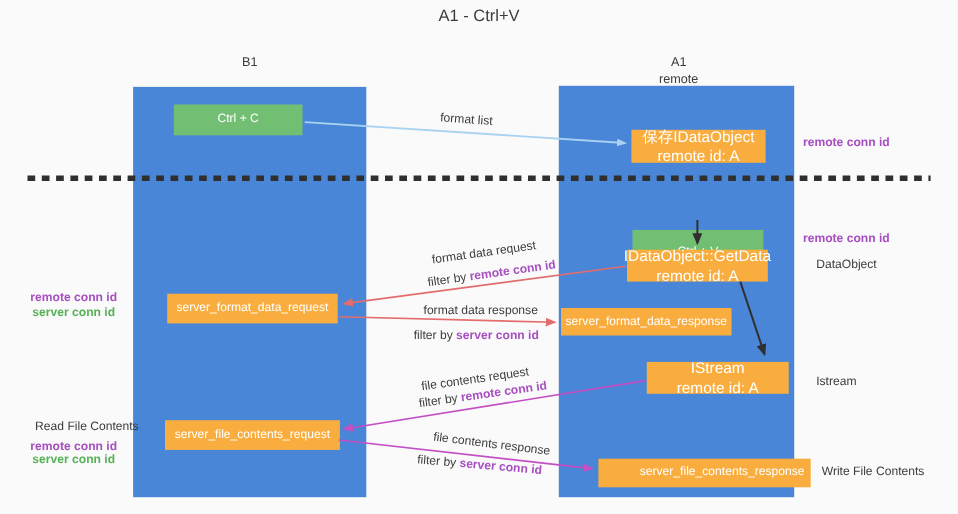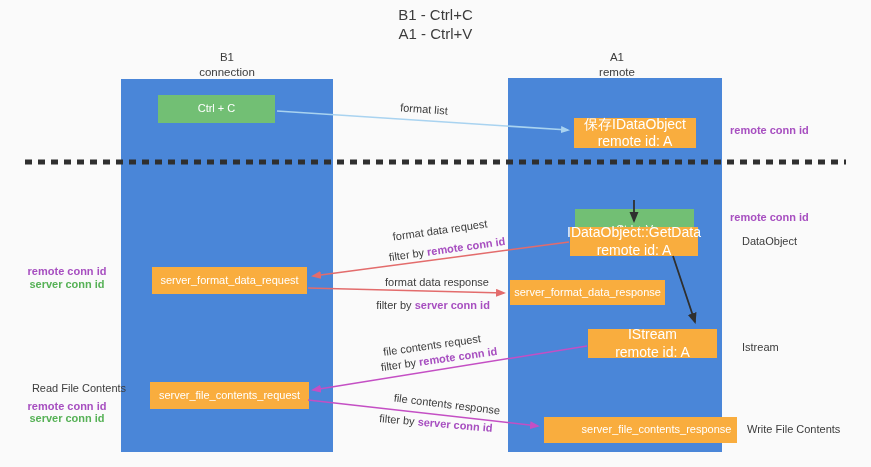--- a/index.html
+++ b/index.html
@@ -50,27 +50,25 @@
   .greentxt{ color:var(--green-text,#56b156); font-weight:bold; }
   .darktxt{ color:var(--dark-text,#3d3d3d);padding-left:12px; }
   .left-block{ text-align:center; width:104px; }
 </style>
 </head>
 <body>
 
 <div class="stage">
 
   <div class="title">
-    <div>B1 - Ctrl+C</div>
     <div>A1 - Ctrl+V</div>
   </div>
 
   <div class="colhead" style="left:167px; top:50px;">
     <div>B1</div>
-    <div>connection</div>
   </div>
   <div class="colhead" style="left:557px; top:50px;">
     <div>A1</div>
     <div>remote</div>
   </div>
 
   <div class="col" style="left:121px; top:79px; width:212px; height:373px;"></div>
   <div class="col" style="left:508px; top:78px; width:214px; height:374px;"></div>
 
   <div class="box green" style="left:158px; top:95px; width:117px; height:28px;">

